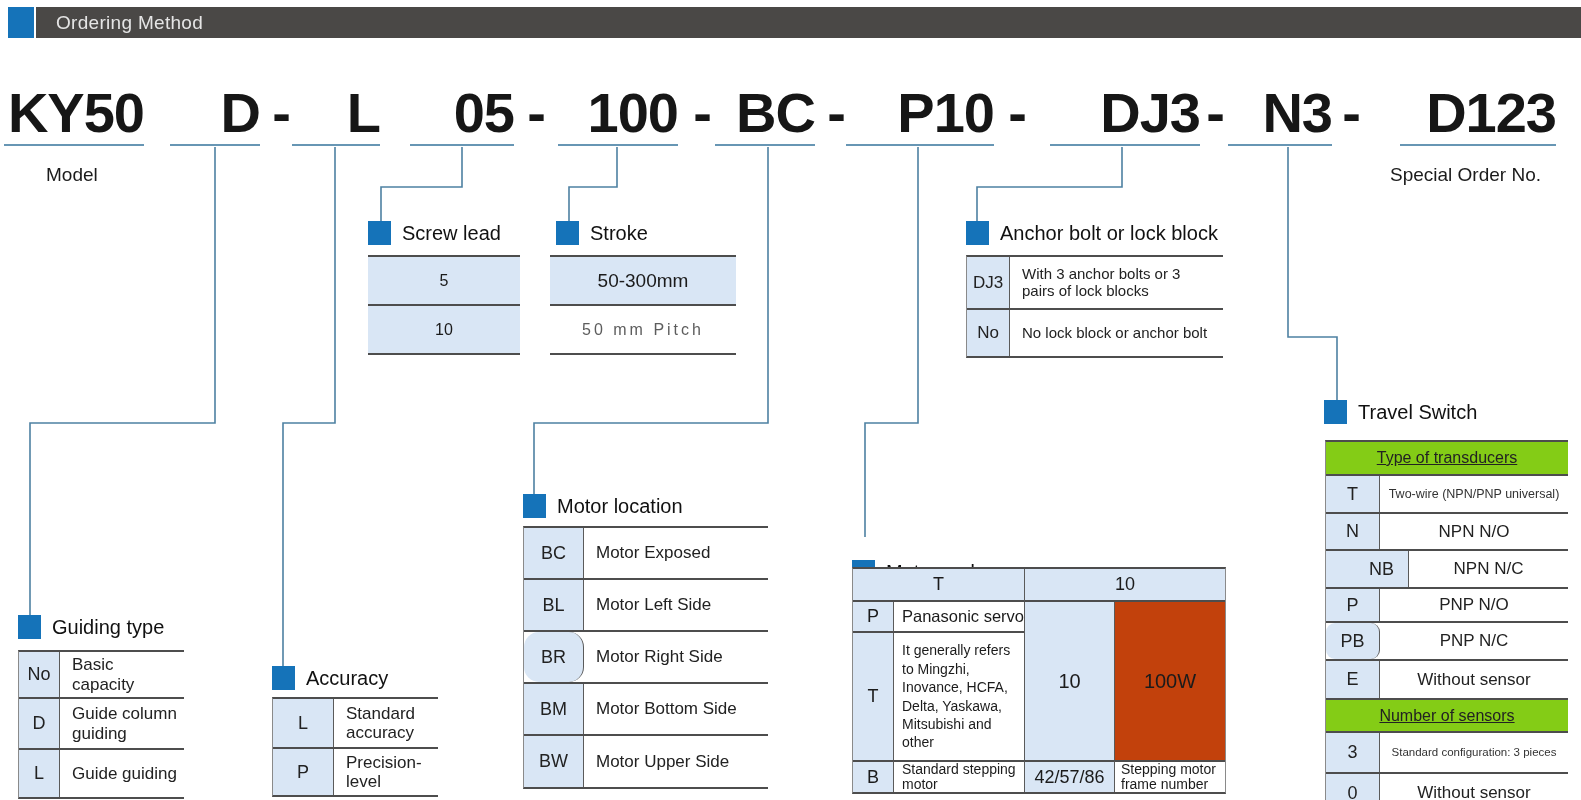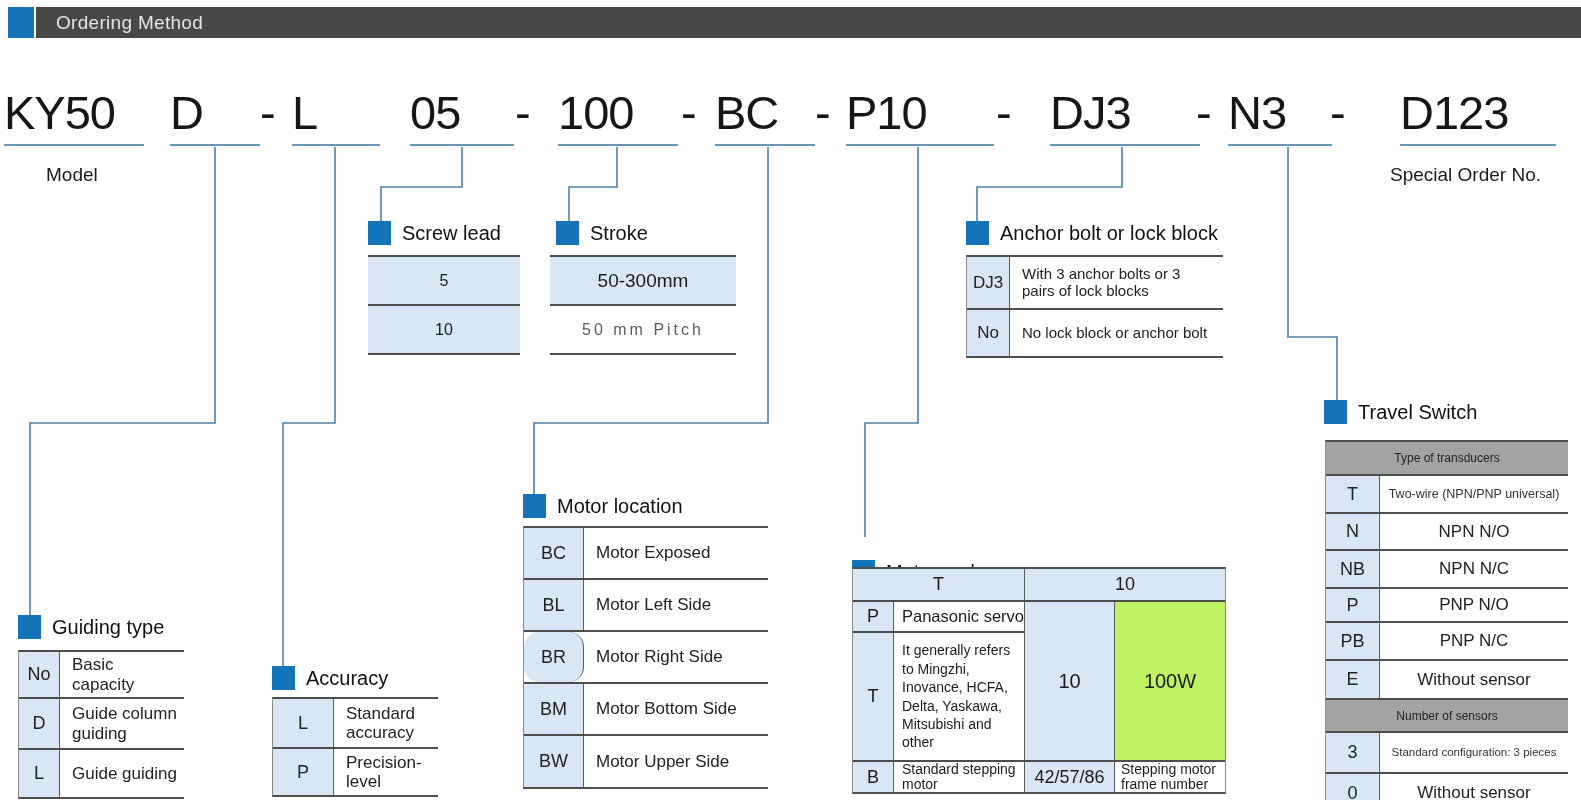--- a/index.html
+++ b/index.html
@@ -6,41 +6,41 @@
   #canvas{
     position:relative;width:1581px;height:800px;background:#ffffff;overflow:hidden;
     font-family:"Liberation Sans", sans-serif;color:#1b1b1b;
   }
   
   .hdr-sq{position:absolute;left:8px;top:7px;width:26px;height:31px;background:#1573b9;}
   .hdr-bar{position:absolute;left:36px;top:7px;right:0;height:31px;background:#4a4846;
     display:flex;align-items:center;}
   .hdr-bar span{color:#e5e5e5;font-size:19px;padding-left:20px;letter-spacing:.3px;}
   
-  .seg{position:absolute;top:82px;height:62px;line-height:62px;text-align:left;
-    font-size:47px;font-weight:normal;letter-spacing:-1px;color:#161616;white-space:nowrap;}
+  .seg{position:absolute;top:82px;height:62px;line-height:62px;text-align:right;
+    font-size:56px;font-weight:bold;letter-spacing:-1px;color:#161616;white-space:nowrap;}
   .seg.code::after{content:"";position:absolute;left:0;right:0;bottom:-2px;height:2px;background:#6796b4;}
   .lbl{position:absolute;font-size:19px;color:#1b1b1b;}
   
   #wires{position:absolute;left:0;top:0;pointer-events:none;}
   
   .ctitle{position:absolute;display:flex;align-items:center;gap:11px;}
   .bluesq{width:23px;height:24px;background:#1573b9;flex:0 0 auto;}
   .ctitle span{font-size:20px;color:#111;white-space:nowrap;}
   
   .tbl{position:absolute;border-top:2px solid #4d4d4d;border-bottom:2px solid #4d4d4d;}
   .tbl .row{display:flex;border-top:2px solid #4d4d4d;}
   .tbl .row:first-child{border-top:none;}
   .tbl .code{background:#d9e6f5;display:flex;align-items:center;justify-content:center;
     font-size:18px;color:#222;border-right:1px solid #5a5a5a;flex:0 0 auto;}
   .tbl .val{flex:1;background:#fff;display:flex;align-items:center;font-size:17px;
     color:#222;padding:2px 6px 2px 12px;line-height:1.12;}
   .tbl.edged{border-left:1px solid #8a8a8a;}
-  .tbl .hdrrow{background:#a3a3a3;display:flex;align-items:center;justify-content:center;
-    font-size:12px;color:#222;border-top:2px solid #4d4d4d;}
+  .tbl .hdrrow{background:#84cc16;display:flex;align-items:center;justify-content:center;
+    font-size:16px;color:#222;border-top:2px solid #4d4d4d;text-decoration:underline;}
   .tbl .row .val.center{justify-content:center;text-align:center;padding:2px 4px;}
   .small{font-size:12.5px !important;line-height:1.15 !important;color:#333 !important;}
   .tiny{font-size:11.5px !important;line-height:1.2 !important;color:#333 !important;}
   
   .stack{position:absolute;border-top:2px solid #4d4d4d;border-bottom:2px solid #4d4d4d;}
   .stack .cell{display:flex;align-items:center;justify-content:center;border-top:2px solid #4d4d4d;}
   .stack .cell:first-child{border-top:none;}
   .blue{background:#d9e6f5;}
   
   .mc{position:absolute;left:852px;top:567px;display:grid;
@@ -50,21 +50,21 @@
   .mc div{display:flex;align-items:center;justify-content:center;}
   .mc .hT{grid-column:1/3;grid-row:1;background:#d9e6f5;font-size:18px;border-bottom:2px solid #4d4d4d;}
   .mc .h10{grid-column:3/5;grid-row:1;background:#d9e6f5;font-size:18px;border-bottom:2px solid #4d4d4d;border-left:1px solid #5a5a5a;}
   .mc .cP{grid-column:1;grid-row:2;background:#d9e6f5;font-size:18px;border-bottom:2px solid #4d4d4d;}
   .mc .vP{grid-column:2;grid-row:2;background:#fff;font-size:16.5px;justify-content:flex-start;
     padding-left:8px;border-bottom:2px solid #4d4d4d;border-left:1px solid #5a5a5a;}
   .mc .cT{grid-column:1;grid-row:3;background:#d9e6f5;font-size:18px;}
   .mc .vT{grid-column:2;grid-row:3;background:#fff;font-size:14px;line-height:1.32;
     justify-content:flex-start;text-align:left;padding:4px 6px 4px 8px;border-left:1px solid #5a5a5a;}
   .mc .m10{grid-column:3;grid-row:2/4;background:#d9e6f5;font-size:20px;border-left:1px solid #5a5a5a;}
-  .mc .m100{grid-column:4;grid-row:2/4;background:#bef264;font-size:20px;border-left:1px solid #5a5a5a;}
+  .mc .m100{grid-column:4;grid-row:2/4;background:#c2410c;font-size:20px;border-left:1px solid #5a5a5a;}
   .mc .cB{grid-column:1;grid-row:4;background:#d9e6f5;font-size:18px;border-top:2px solid #4d4d4d;}
   .mc .vB{grid-column:2;grid-row:4;background:#fff;font-size:14px;line-height:1.1;justify-content:flex-start;
     text-align:left;padding-left:8px;border-top:2px solid #4d4d4d;border-left:1px solid #5a5a5a;}
   .mc .fB{grid-column:3;grid-row:4;background:#d9e6f5;font-size:18px;border-top:2px solid #4d4d4d;border-left:1px solid #5a5a5a;}
   .mc .fdB{grid-column:4;grid-row:4;background:#fff;font-size:14px;line-height:1.1;justify-content:flex-start;
     text-align:left;padding-left:6px;border-top:2px solid #4d4d4d;border-left:1px solid #5a5a5a;}
 </style>
 </head>
 <body>
 
@@ -150,29 +150,29 @@
     <div class="hdrrow" style="height:32px;border-top:none;">Type of transducers</div>
     <div class="row" style="height:36px;">
       <div class="code" style="width:53px;">T</div>
       <div class="val center small">Two-wire (NPN/PNP universal)</div>
     </div>
     <div class="row" style="height:35px;">
       <div class="code" style="width:53px;">N</div>
       <div class="val center">NPN  N/O</div>
     </div>
     <div class="row" style="height:36px;">
-      <div class="code" style="width:53px;">NB</div>
+      <div class="code" style="width:53px;padding-left:29px;">NB</div>
       <div class="val center">NPN  N/C</div>
     </div>
     <div class="row" style="height:32px;">
       <div class="code" style="width:53px;">P</div>
       <div class="val center">PNP  N/O</div>
     </div>
     <div class="row" style="height:36px;">
-      <div class="code" style="width:53px;">PB</div>
+      <div class="code" style="width:53px;border-radius:9px;">PB</div>
       <div class="val center">PNP  N/C</div>
     </div>
     <div class="row" style="height:37px;">
       <div class="code" style="width:53px;">E</div>
       <div class="val center">Without sensor</div>
     </div>
     <div class="hdrrow" style="height:31px;">Number of sensors</div>
     <div class="row" style="height:39px;">
       <div class="code" style="width:53px;">3</div>
       <div class="val center tiny">Standard configuration: 3 pieces</div>

